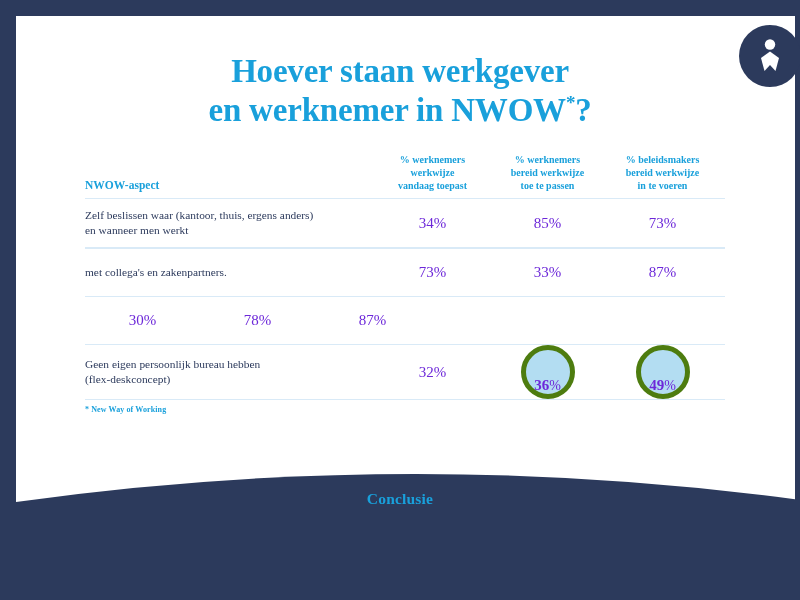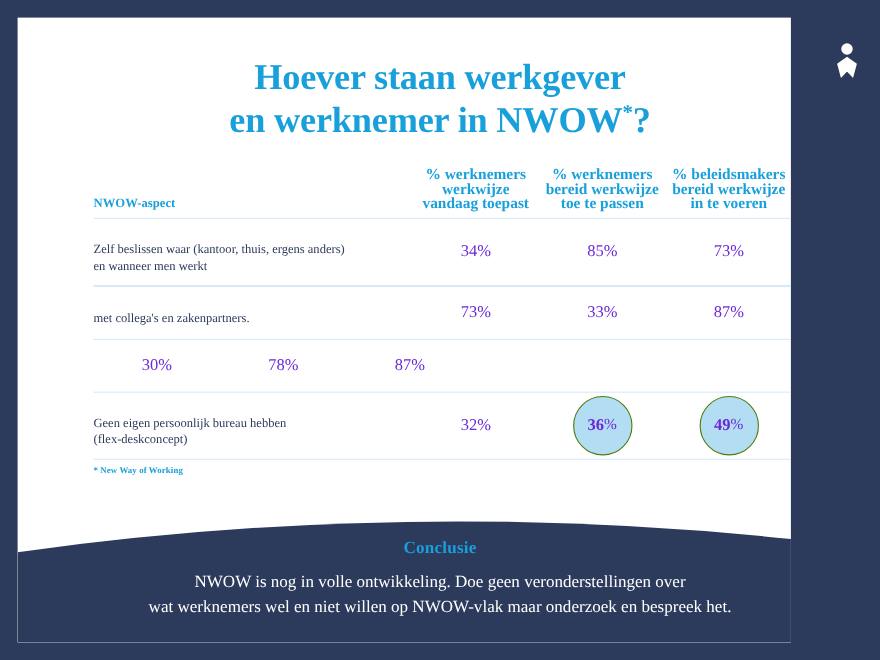--- a/index.html
+++ b/index.html
@@ -14,21 +14,21 @@
   #slide {
     position:relative;
     width:800px; height:600px;
     background:#2c3a5c;
   }
 
   
   #card {
     position:absolute;
     left:16px; top:16px;
-    width:703px; height:568px;
+    width:779px; height:568px;
     background:#ffffff;
     overflow:hidden;
     text-decoration:underline;
   }
 
   
   #footer-arc {
     position:absolute;
     left:0; bottom:0;
     width:800px; height:140px;
@@ -89,35 +89,35 @@
     left:69px; top:137px;
     width:640px;
   }
 
   .row {
     display:flex;
     align-items:center;
     position:relative;
   }
 
-  .c-aspect { width:290px; flex:0 0 290px; padding-right:8px;margin-top:12px; }
+  .c-aspect { width:290px; flex:0 0 290px; padding-right:8px; }
   .c-num    { width:115px; flex:0 0 115px; text-align:center; position:relative; }
   .c-num:nth-of-type(2){ }
 
   
   #thead { align-items:flex-end; padding-bottom:6px; }
   #thead .c-aspect {
     color:#19a0db;
     font-size:11.5px;
     font-weight:bold;
     padding-bottom:1px;
   }
   #thead .c-num {
     color:#19a0db;
-    font-size:14px;
+    font-size:10px;
     font-weight:bold;
     line-height:13px;
   }
   #thead .c-num .ln { display:block; }
 
   .hr {
     height:1px;
     background:#d9eaf7;
     width:640px;
   }
@@ -131,26 +131,26 @@
   }
   .drow .c-aspect .ln { display:block; }
   .drow .c-num {
     color:#6d28d9;
     font-size:15px;
   }
 
   
   .c-num.hl .bubble {
     display:inline-flex;
-    align-items:center;
+    align-items:flex-end;
     justify-content:center;
     width:54px; height:54px;
     border-radius:50%;
     background:#b3ddf2;
-    border:1px solid #4d7c0f;
+    border:5px solid #4d7c0f;
     position:relative;
     z-index:2;
   }
   .c-num.hl .val { font-weight:bold; font-size:15px; }
   .c-num.hl .pct { font-weight:normal; font-size:14px; }
 
   #footnote {
     margin-top:5px;
     color:#19a0db;
     font-size:8px;
@@ -250,24 +250,20 @@
     <div id="footer-arc">
       <svg viewBox="0 0 768 140" preserveAspectRatio="none" aria-hidden="true">
         <path d="M0,58 Q384,2 768,58 L768,140 L0,140 Z" fill="#2c3a5c"></path>
       </svg>
     </div>
 
   </div>
 
   <div id="footer-text">
     <div id="conclusie-label">Conclusie</div>
-    <div id="conclusie-body">
-      <span class="ln">NWOW is nog in volle ontwikkeling. Doe geen veronderstellingen over</span>
-      <span class="ln">wat werknemers wel en niet willen op NWOW-vlak maar onderzoek en bespreek het.</span>
-    </div>
   </div>
 
   <div id="logo-badge">
     <svg width="62" height="62" viewBox="0 0 62 62" aria-hidden="true">
       <circle cx="31" cy="31" r="31" fill="#2c3a5c"></circle>
       <circle cx="31" cy="19.5" r="5.2" fill="#ffffff"></circle>
       <path d="M31,26.5 L22,33 L25.5,46 L31,40 Z" fill="#ffffff"></path>
       <path d="M31,26.5 L40,33 L36.5,46 L31,40 Z" fill="#ffffff"></path>
     </svg>
   </div>

